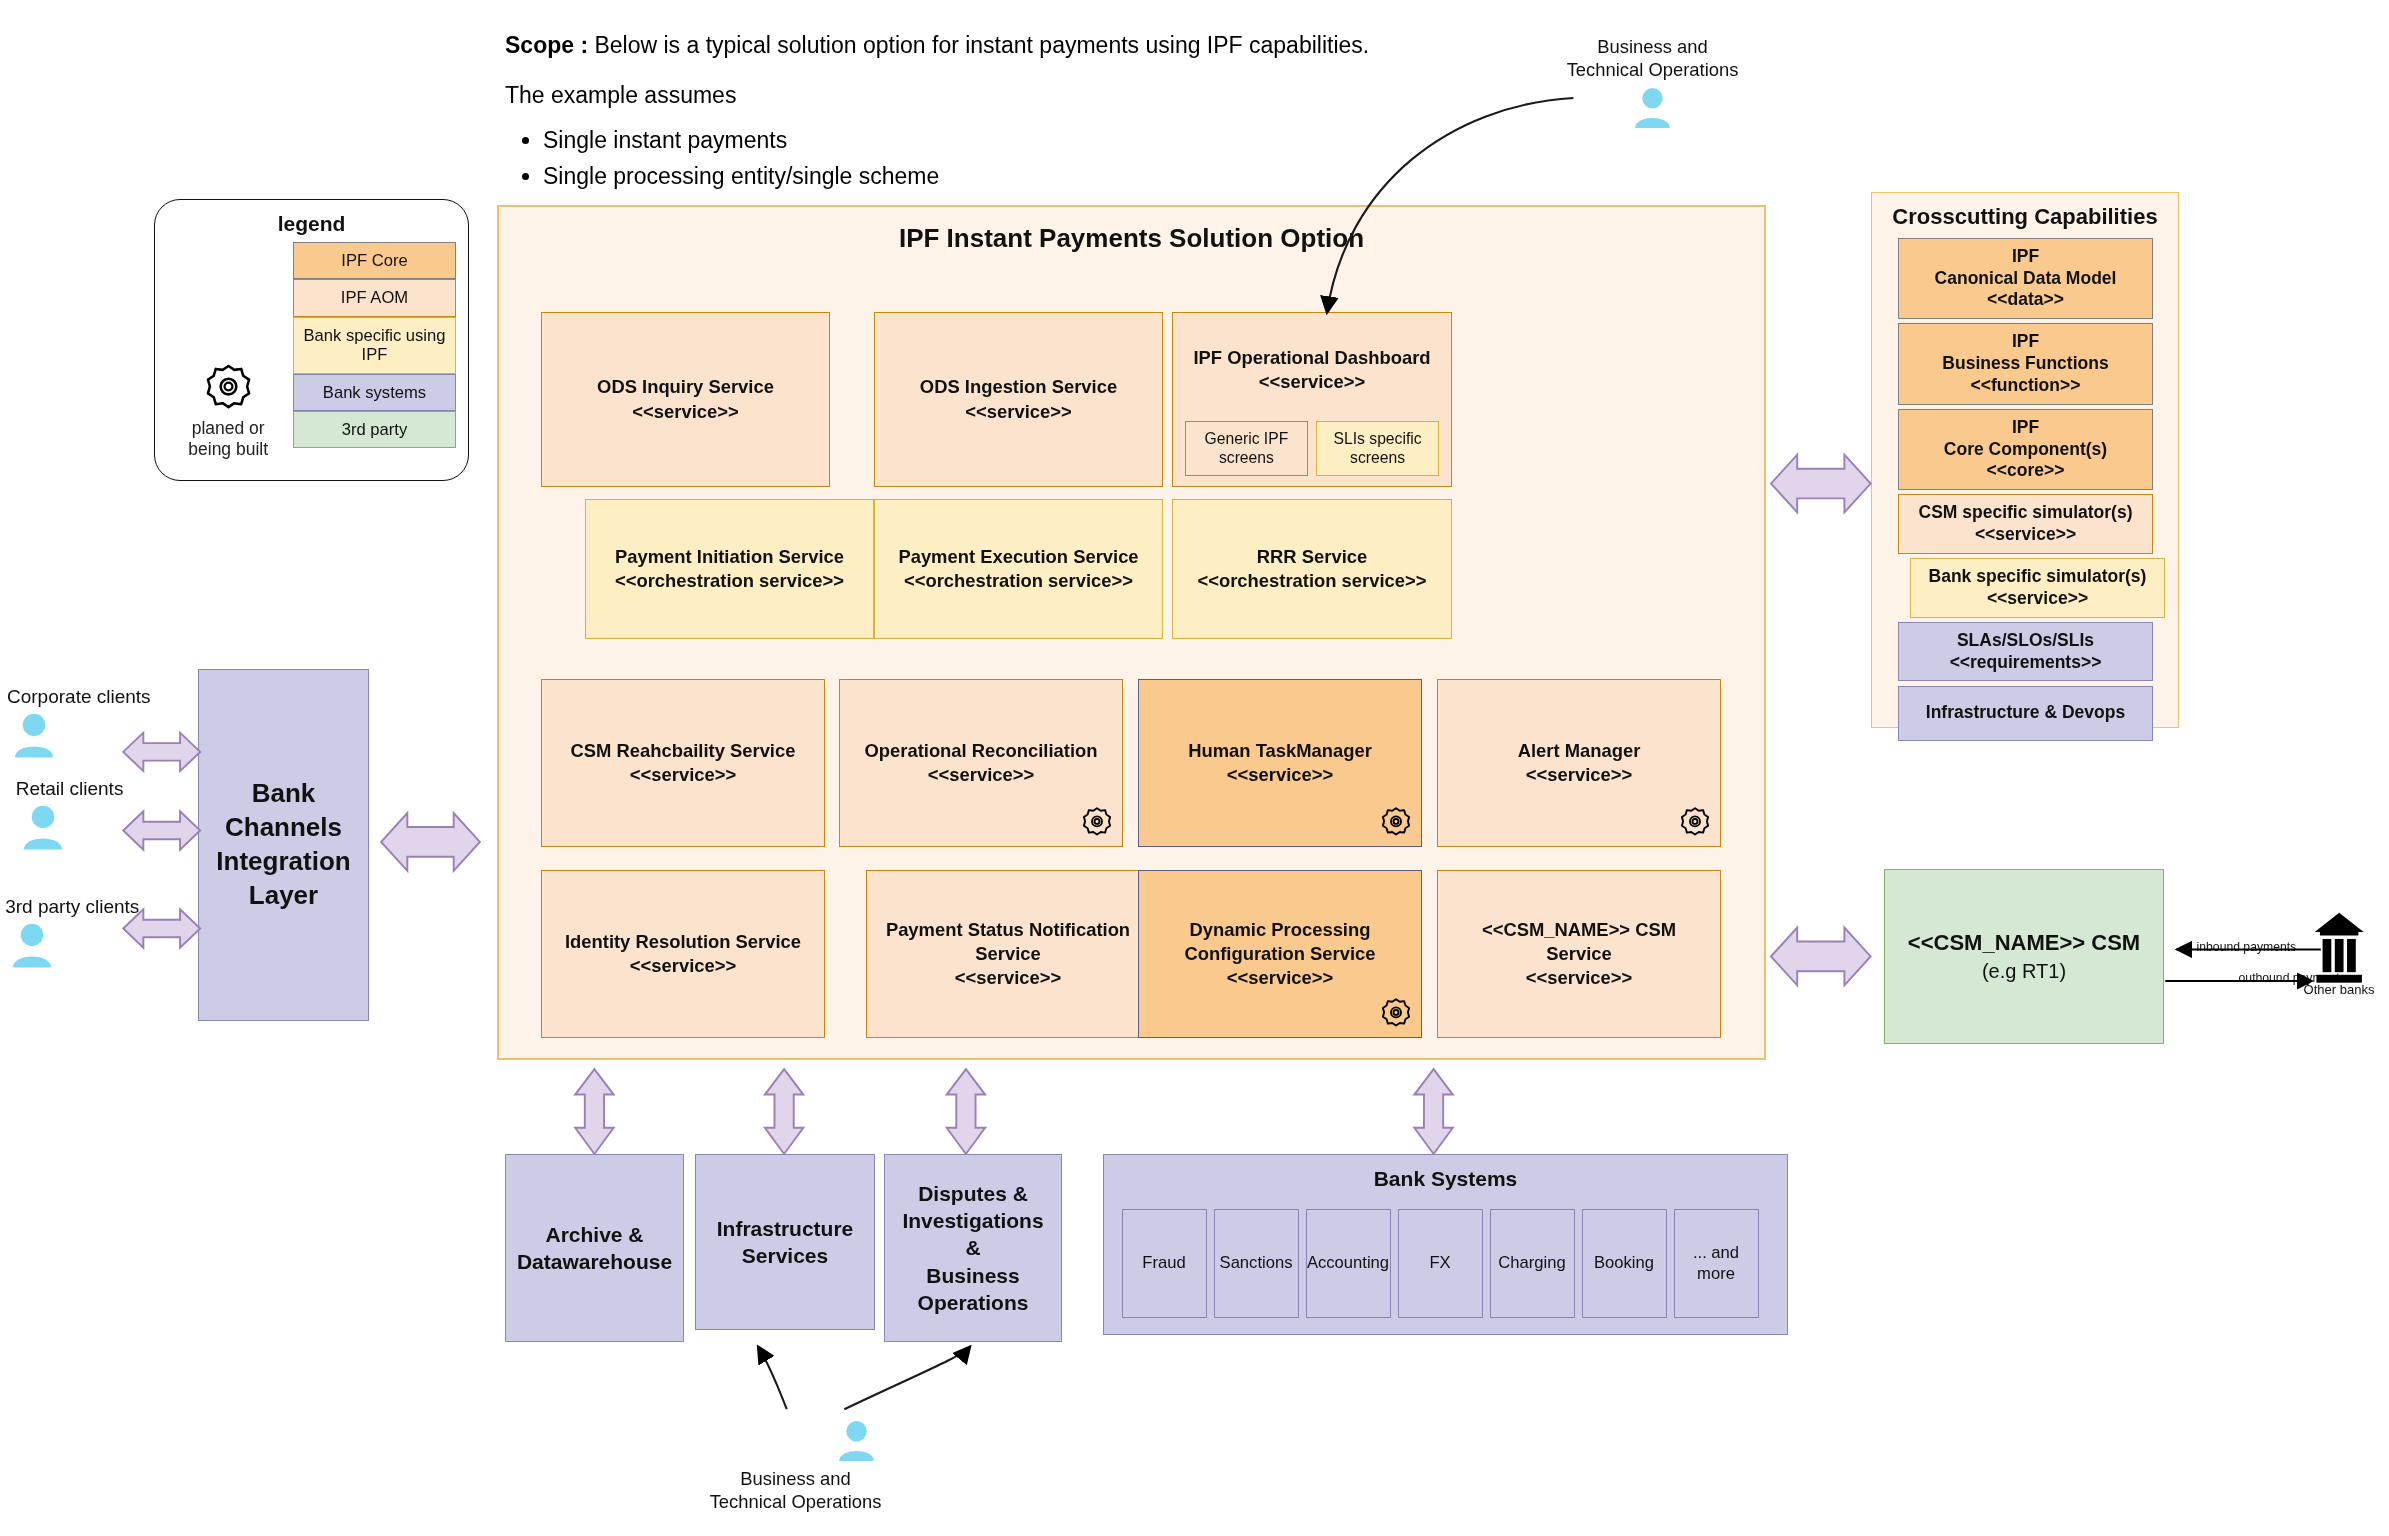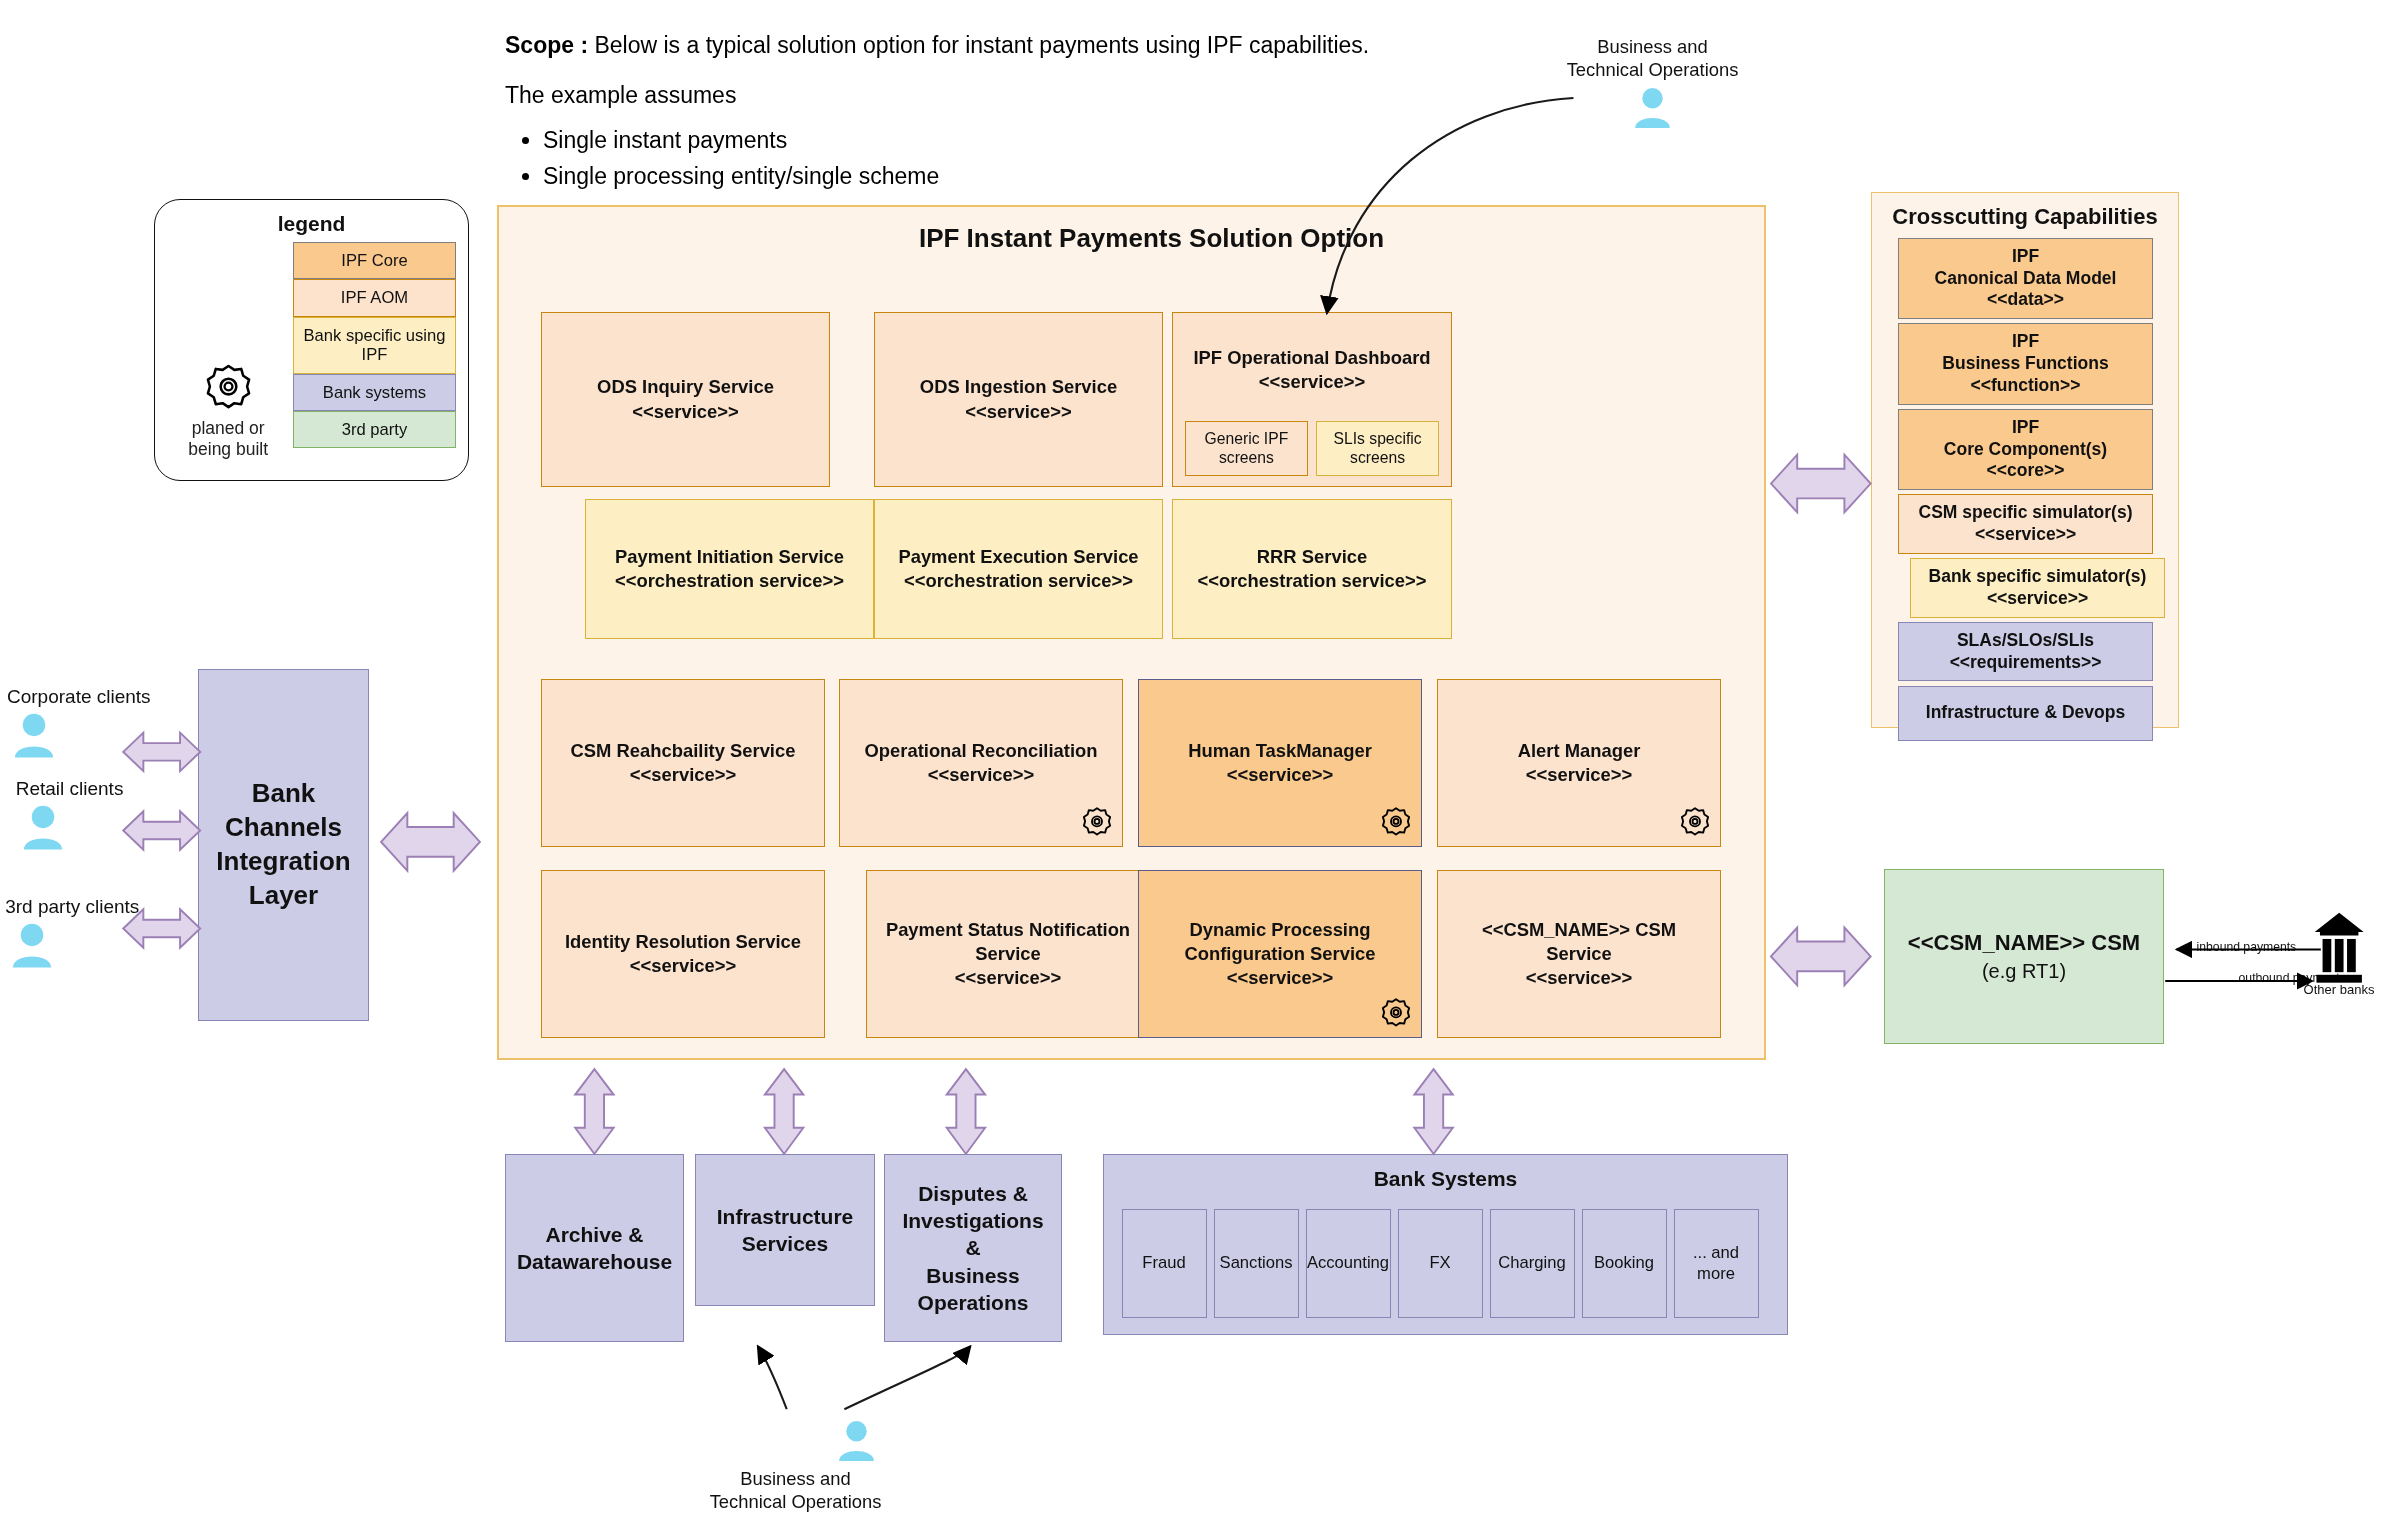--- a/index.html
+++ b/index.html
@@ -36,21 +36,21 @@
   .chip-3rd{background:#d5e8d4;border:1.3px solid #82b366;}
   #legend-gear-wrap{position:absolute;left:12.2px;top:164px;width:122px;text-align:center;}
   #legend-gear-caption{font-size:17.5px;line-height:1.22;margin-top:3.5px;color:#222;}
 
   
   #solution-panel{
     left:497px;top:205px;width:1269px;height:855px;
     background:#fdf3e8;border:2.6px solid #edc06a;
   }
   #solution-title{position:absolute;left:0;top:15.7px;width:100%;text-align:center;
-    font-size:26px;font-weight:bold;padding-left:20px;}
+    font-size:26px;font-weight:bold;}
   .svc-row{position:absolute;left:42px;width:1189px;}
   .svc{
     position:absolute;box-sizing:border-box;
     display:flex;flex-direction:column;align-items:center;justify-content:center;
     text-align:center;font-size:18.4px;font-weight:bold;line-height:1.32;
     padding:7px 8.7px;
   }
   .svc .stereo{font-weight:bold;}
   .t-aom{background:#fce3ce;border:1.3px solid #c8860d;}
   .t-bankipf{background:#fdeec3;border:1.3px solid #d9b23a;}
@@ -329,21 +329,21 @@
   <div id="csm-name">&lt;&lt;CSM_NAME&gt;&gt; CSM</div>
   <div id="csm-eg">(e.g RT1)</div>
 </div>
 <div class="flow-label" style="left:2194px;top:940px;">inbound payments</div>
 <div class="flow-label" style="left:2190px;top:971px;margin-left:46px;">outbound payments</div>
 <div id="other-banks-label">Other banks</div>
 
 <div class="bottom-box" style="left:505px;top:1154px;width:179px;height:188px;">
   <span>Archive &amp;<br>Datawarehouse</span>
 </div>
-<div class="bottom-box" style="left:695px;top:1154px;width:180px;height:152px;">
+<div class="bottom-box" style="left:695px;top:1154px;width:180px;height:176px;">
   <span>Infrastructure<br>Services</span>
 </div>
 <div class="bottom-box" style="left:884px;top:1154px;width:178px;height:188px;">
   <span>Disputes &amp;<br>Investigations &amp;<br>Business<br>Operations</span>
 </div>
 
 <div class="abs" id="bank-systems">
   <div id="bank-systems-title">Bank Systems</div>
   <div id="bank-systems-items">
     <div class="bs-item">Fraud</div>

